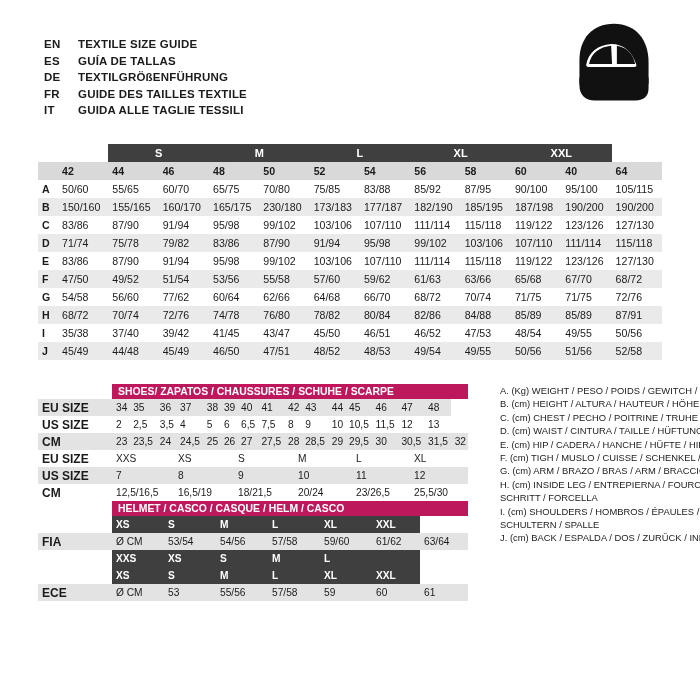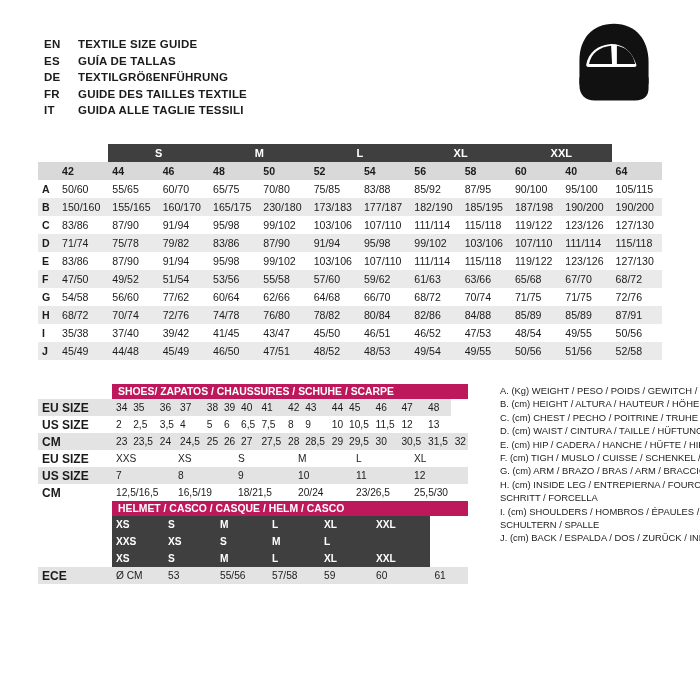--- a/index.html
+++ b/index.html
@@ -425,20 +425,30 @@
         <tbody>
             <tr class="headrow">
           <td class="lbl"></td>
           <td style="width:52px">XS</td>
           <td style="width:52px">S</td>
           <td style="width:52px">M</td>
           <td style="width:52px">L</td>
           <td style="width:52px">XL</td>
           <td>XXL</td>
         </tr>
+        <tr class="shade">
+          <td class="lbl">FIA</td>
+          <td>Ø CM</td>
+          <td>53/54</td>
+          <td>54/56</td>
+          <td>57/58</td>
+          <td>59/60</td>
+          <td>61/62</td>
+          <td>63/64</td>
+        </tr>
         <tr class="headrow">
           <td class="lbl"></td>
           <td>XXS</td>
           <td>XS</td>
           <td>S</td>
           <td>M</td>
           <td>L</td>
           <td></td>
         </tr>
         <tr class="headrow">

